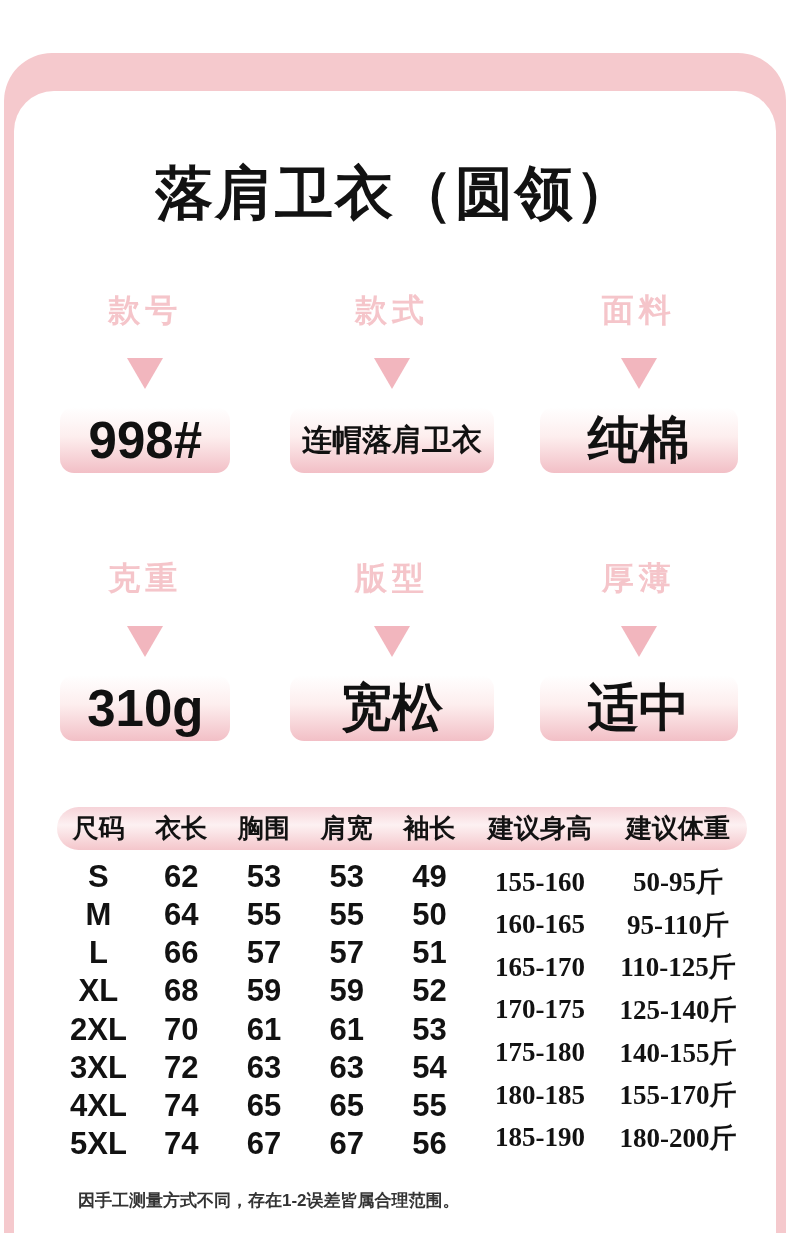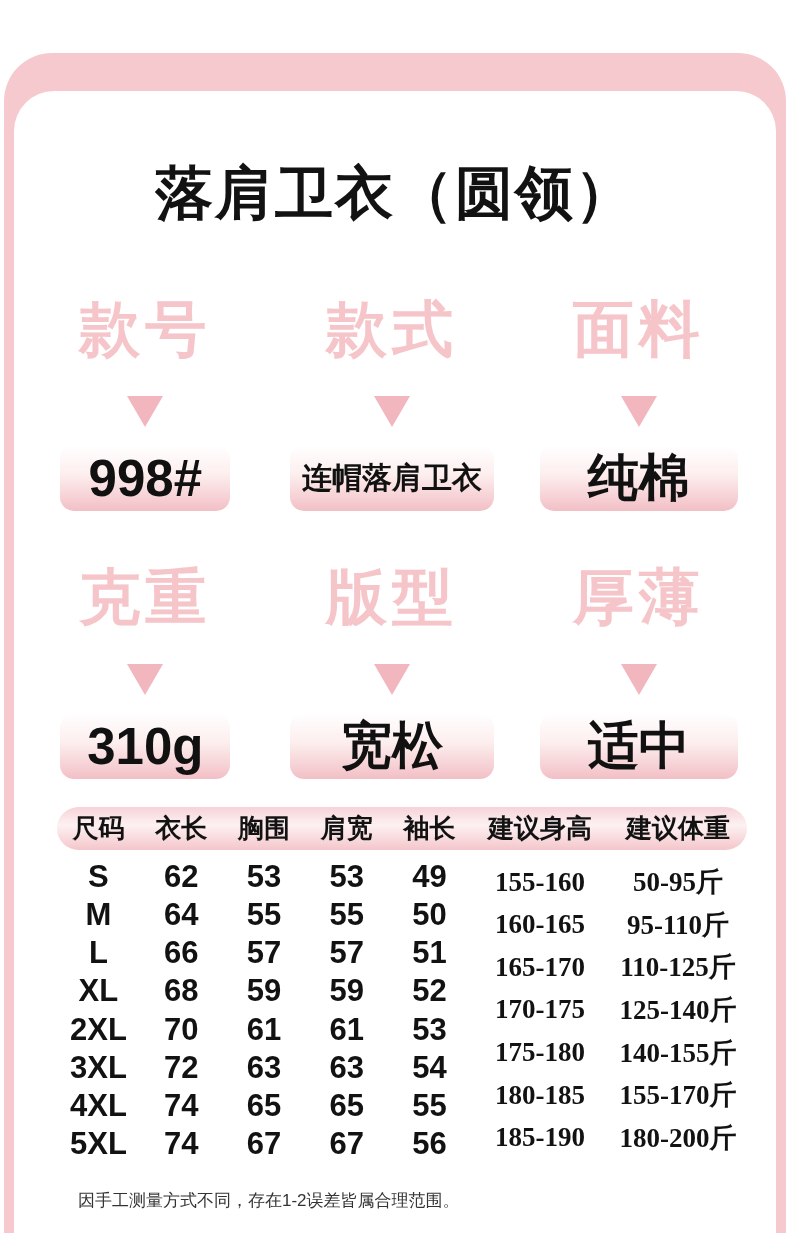--- a/index.html
+++ b/index.html
@@ -42,21 +42,21 @@
   }
   .attr-row.row1 { top: 198px; }
   .attr-row.row2 { top: 454px; margin-top: 12px; }
   .attr-cell {
     flex: 1;
     display: flex;
     flex-direction: column;
     align-items: center;
   }
   .attr-label {
-    font-size: 61px;
+    font-size: 32px;
     font-weight: bold;
     color: var(--label_pink, #f5c5ca);
     letter-spacing: 5px;
     white-space: nowrap;
   }
   .triangle-down {
     width: 0; height: 0;
     border-left: 18px solid transparent;
     border-right: 18px solid transparent;
     border-top: 31px solid var(--triangle_pink, #f2b6be);
@@ -132,21 +132,21 @@
     font-size: 27px;
     font-weight: 600;
     white-space: nowrap;
     font-family: Liberation Serif, serif;
   }
   .note {
     position: absolute;
     left: 64px;
     top: 1098px;
     font-size: 17px;
-    font-weight: normal;
+    font-weight: bold;
     color: #333;
   }
 </style>
 </head>
 <body>
 
 <div class="pink-panel">
   <div class="card">
 
     <h1 class="page-title">落肩卫衣（圆领）</h1>

